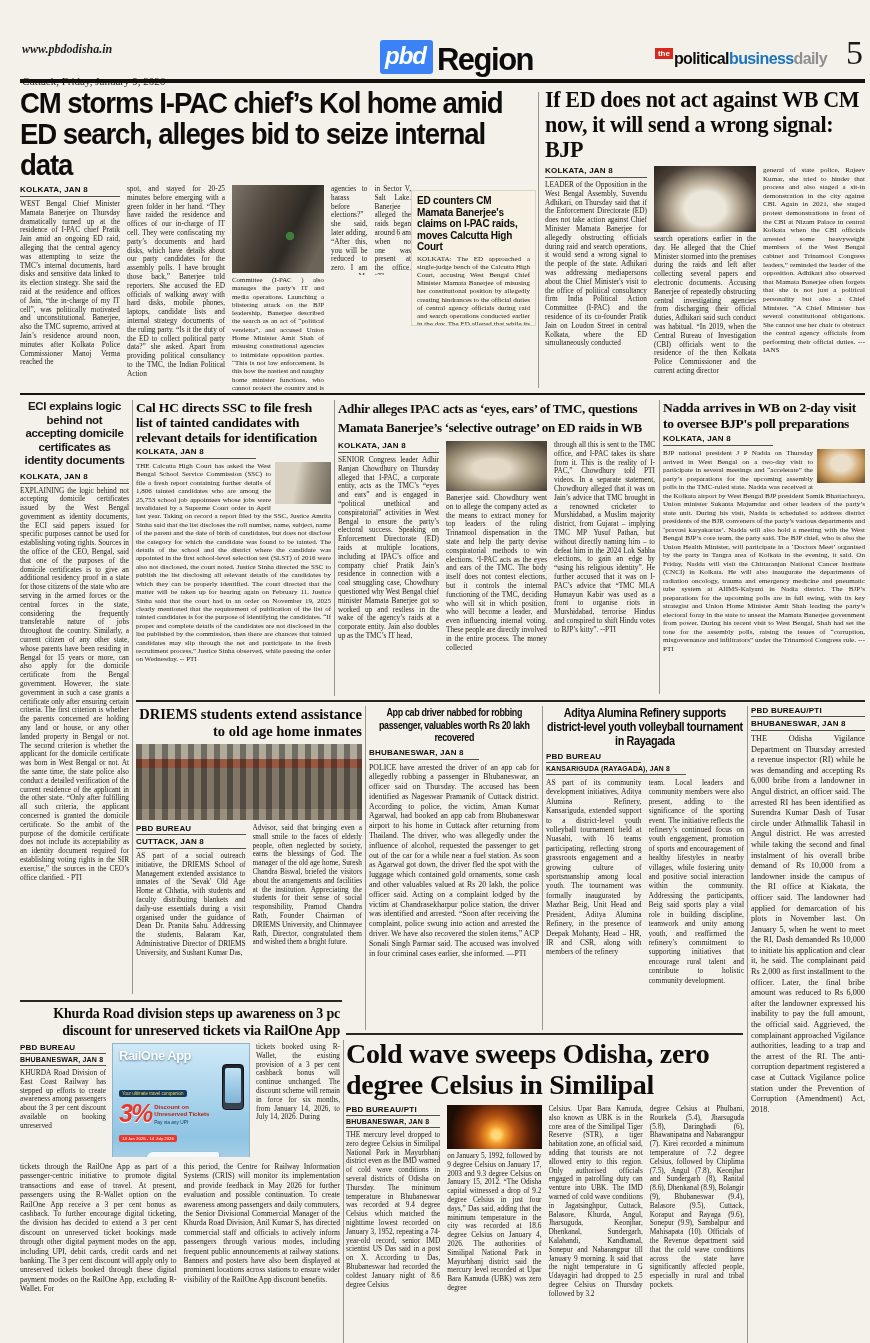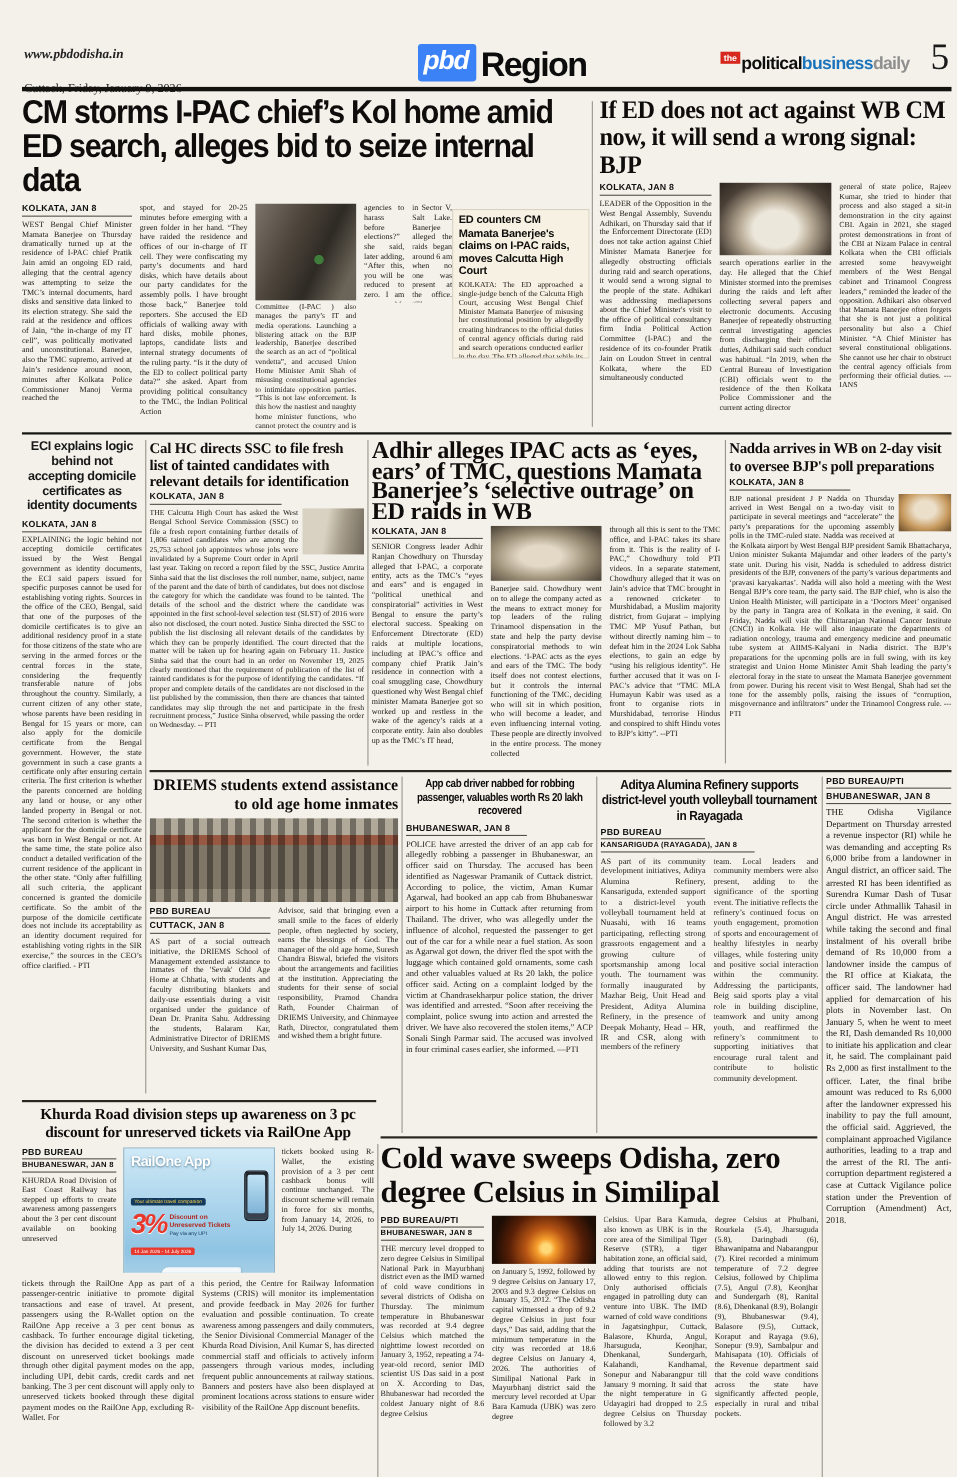--- a/index.html
+++ b/index.html
@@ -29,27 +29,27 @@
   .cols{display:flex;gap:7px}
   .col{overflow:hidden}
   .photo{width:100%}
 
   
   .hl{font-weight:bold;color:#0e0d0b}
   .hl-cm{font-family:"Liberation Sans",sans-serif;font-weight:800;font-size:30px;line-height:31px;letter-spacing:-1.2px;transform:scaleX(.92);transform-origin:left top;width:108%}
   .hl-bjp{font-size:23px;line-height:25px;letter-spacing:-.4px;transform:scaleX(.96);transform-origin:left top;width:104%}
   .hl-eci{font-family:"Liberation Sans",sans-serif;font-weight:600;font-size:11.5px;line-height:13.5px;letter-spacing:-.3px;text-align:center}
   .hl-calhc{font-size:13.5px;line-height:15px;letter-spacing:-.2px}
-  .hl-adhir{font-size:22px;line-height:18.5px;letter-spacing:-.3px}
+  .hl-adhir{font-size:13px;line-height:18.5px;letter-spacing:-.3px}
   .hl-nadda{font-size:13.5px;line-height:15.5px;letter-spacing:-.3px}
   .hl-driems{font-size:14.5px;line-height:17px;text-align:right}
   .hl-appcab{font-family:"Liberation Sans",sans-serif;font-weight:bold;font-size:10.5px;line-height:12.5px;letter-spacing:-.4px;text-align:center;transform:scaleX(.85);transform-origin:center top;width:118%;margin-left:-9%}
   .hl-aditya{font-family:"Liberation Sans",sans-serif;font-weight:bold;font-size:12px;line-height:14px;letter-spacing:-.4px;text-align:center;transform:scaleX(.9);transform-origin:center top;width:111%;margin-left:-5.5%}
   .hl-vig{font-family:"Liberation Sans",sans-serif;font-weight:600;font-size:13.5px;line-height:16px;letter-spacing:-.4px;text-align:center}
-  .hl-khurda{font-size:14px;line-height:17px;text-align:center;letter-spacing:-.2px}
+  .hl-khurda{font-size:14px;line-height:17px;text-align:right;letter-spacing:-.2px}
   .hl-cold{font-size:28px;line-height:31px;letter-spacing:-.3px}
   .hl-box{font-family:"Liberation Sans",sans-serif;font-weight:bold;font-size:10px;line-height:11.5px;letter-spacing:-.2px;color:#0e0d0b;margin-bottom:2px}
 
   .edbox{background:#f6f1e2;border:1px solid #d8d2c2;padding:4px 5px;margin-top:5px;overflow:hidden}
   .edbox .bd{font-size:7px;line-height:8.2px}
 
   
   .ph-raid{height:88px;background:radial-gradient(circle at 63% 58%, #3f7d3a 0 5%, rgba(0,0,0,0) 6%),linear-gradient(115deg,#7c746a 0%,#4e463c 35%,#2e2a24 62%,#6b6458 88%)}
   .ph-adhikari{height:66px;background:radial-gradient(ellipse at 50% 64%, #ece7db 0 28%, #b9ac97 45%, #4a4036 75%, #2c251e)}
   .ph-ssc{float:right;width:56px;height:42px;margin:0 0 2px 4px;background:linear-gradient(100deg,#d9d2c2 0 38%,#a89f8d 62%,#6f675a)}

